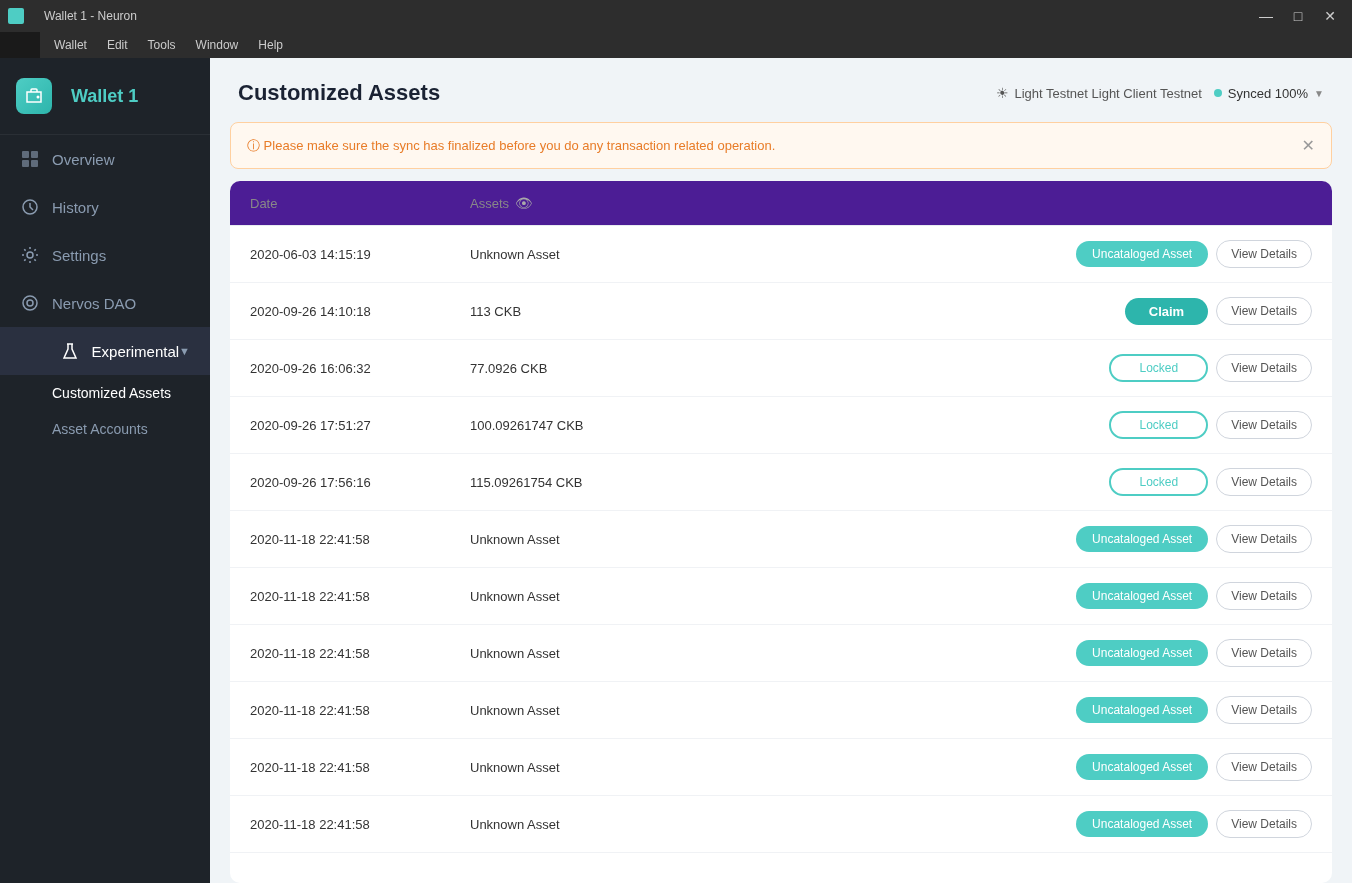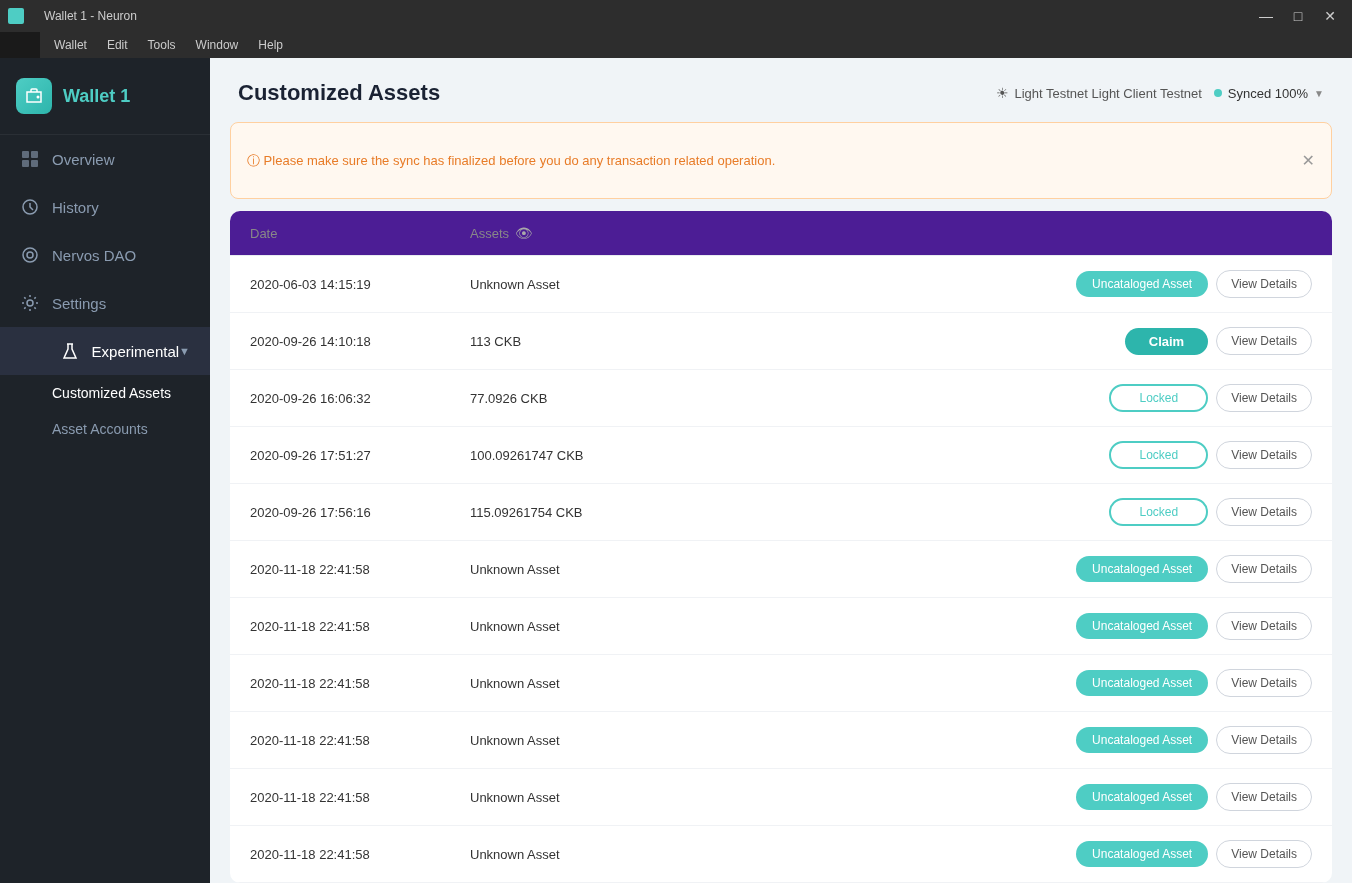--- a/index.html
+++ b/index.html
@@ -41,21 +41,21 @@
       width: 210px;
       background: #1e2329;
       display: flex;
       flex-direction: column;
       flex-shrink: 0;
     }
     .sidebar-wallet {
       padding: 20px 16px;
       display: flex;
       align-items: center;
-      gap: 11px;
+      gap: 19px;
       border-bottom: 1px solid #2a2f35;
     }
     .wallet-icon {
       width: 36px; height: 36px;
       background: linear-gradient(135deg, #4ecdc4, #2db5ac);
       border-radius: 8px;
       display: flex; align-items: center; justify-content: center;
       color: white; font-size: 16px;
     }
     .wallet-name { color: #4ecdc4; font-size: 18px; font-weight: 600; }
@@ -115,21 +115,21 @@
     .sync-status { display: flex; align-items: center; gap: 6px; font-size: 13px; color: #333; }
     .sync-dot { width: 8px; height: 8px; border-radius: 50%; background: #4ecdc4; }
     .sync-arrow { color: #888; font-size: 10px; }
 
     
     .warning-banner {
       margin: 0 20px 12px;
       background: #fff8f0;
       border: 1px solid #ffd0a0;
       border-radius: 8px;
-      padding: 28px 16px;
+      padding: 13px 16px;
       display: flex;
       align-items: center;
       justify-content: space-between;
       flex-shrink: 0;
     }
     .warning-text { color: #e87c28; font-size: 13px; display: flex; align-items: center; gap: 8px; }
     .warning-close { background: none; border: none; cursor: pointer; color: #999; font-size: 16px; }
 
     
     .table-area {
@@ -256,34 +256,34 @@
           <svg width="18" height="18" viewBox="0 0 18 18" fill="none" stroke="currentColor" stroke-width="1.5">
             <circle cx="9" cy="9" r="7"></circle>
             <path d="M9 5v4l3 3"></path>
           </svg>
         </div>
         <span>History</span>
       </div>
       <div class="nav-item">
         <div class="nav-icon">
           <svg width="18" height="18" viewBox="0 0 18 18" fill="none" stroke="currentColor" stroke-width="1.5">
+            <circle cx="9" cy="9" r="3"></circle>
+            <path d="M9 1v2M9 15v2M1 9h2M15 9h2M3.22 3.22l1.41 1.41M13.36 13.36l1.41 1.41M3.22 14.78l1.41-1.41M13.36 4.64l1.41-1.41"></path>
+          </svg>
+        </div>
+        <span>Settings</span>
+      </div>
+      <div class="nav-item">
+        <div class="nav-icon">
+          <svg width="18" height="18" viewBox="0 0 18 18" fill="none" stroke="currentColor" stroke-width="1.5">
             <circle cx="9" cy="9" r="7"></circle>
             <circle cx="9" cy="9" r="3"></circle>
           </svg>
         </div>
         <span>Nervos DAO</span>
-      </div>
-      <div class="nav-item">
-        <div class="nav-icon">
-          <svg width="18" height="18" viewBox="0 0 18 18" fill="none" stroke="currentColor" stroke-width="1.5">
-            <circle cx="9" cy="9" r="3"></circle>
-            <path d="M9 1v2M9 15v2M1 9h2M15 9h2M3.22 3.22l1.41 1.41M13.36 13.36l1.41 1.41M3.22 14.78l1.41-1.41M13.36 4.64l1.41-1.41"></path>
-          </svg>
-        </div>
-        <span>Settings</span>
       </div>
 
       <div class="nav-item-experimental">
         <div class="left">
           <div class="nav-icon">
             <svg width="18" height="18" viewBox="0 0 18 18" fill="none" stroke="currentColor" stroke-width="1.5">
               <path d="M6 2h6M7 2v5l-4 9h12l-4-9V2"></path>
             </svg>
           </div>
           <span>Experimental</span>

